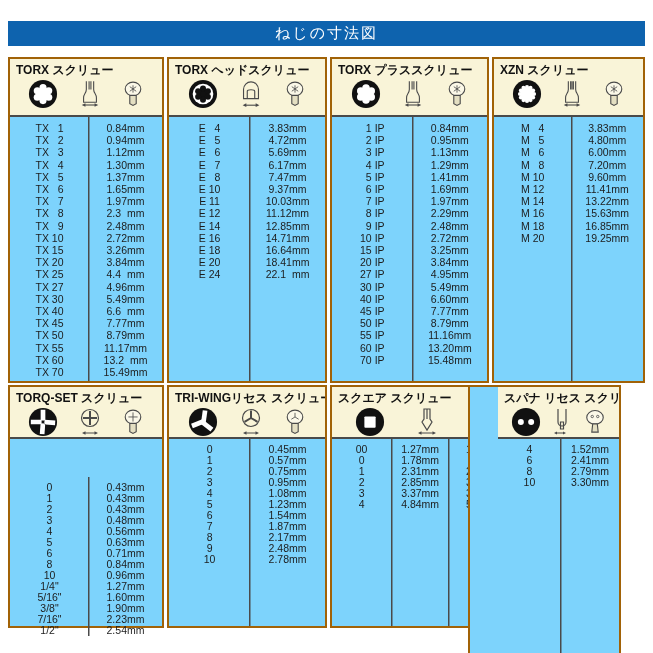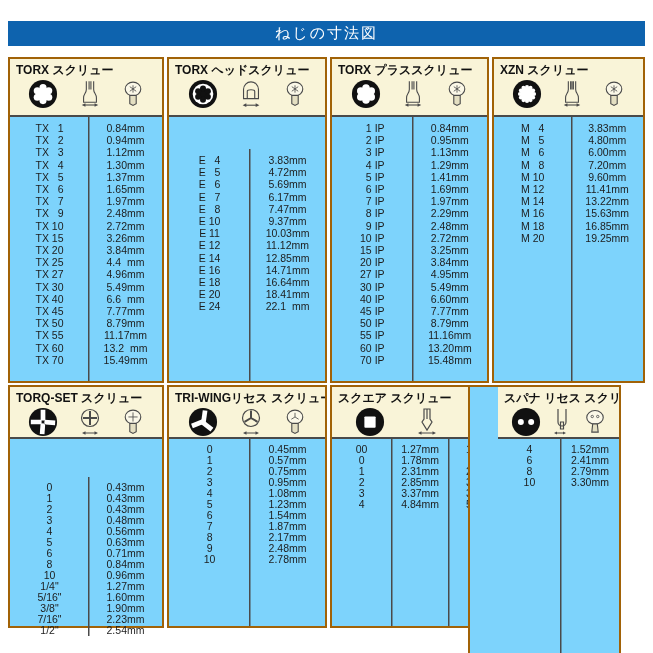--- a/index.html
+++ b/index.html
@@ -23,21 +23,21 @@
   .row{display:flex;}
   .cell{text-align:center;font-size:10.5px;color:#1c1c1c;white-space:pre;}
   .top .cell{line-height:12.2px;}
   .bottom .cell{line-height:11px;}
   .cols-2 .cell:nth-child(1){width:52%;}
   .cols-2 .cell:nth-child(2){width:48%;}
   .cols-3 .cell:nth-child(1){width:32.3%;}
   .cols-3 .cell:nth-child(2){width:31.7%;}
   .cols-3 .cell:nth-child(3){width:36%;}
   #t1{left:8px;top:57px;width:156px;height:326px;}
-  #t2{left:167px;top:57px;width:160px;height:326px;gap:32px;}
+  #t2{left:167px;top:57px;width:160px;height:326px;}
   #t3{left:330px;top:57px;width:159px;height:326px;}
   #t4{left:492px;top:57px;width:153px;height:326px;}
   #t5{left:8px;top:385px;width:156px;height:243px;gap:38px;}
   #t6{left:167px;top:385px;width:160px;height:243px;}
   #t7{left:330px;top:385px;width:187px;height:243px;}
   #t8{left:468px;top:385px;width:153px;height:296px;padding-left:28px;}
 </style>
 </head>
 <body>
 
@@ -103,20 +103,24 @@
           <div class="cell">TX  5</div>
           <div class="cell">1.37mm</div>
         </div>
         <div class="row">
           <div class="cell">TX  6</div>
           <div class="cell">1.65mm</div>
         </div>
         <div class="row">
           <div class="cell">TX  7</div>
           <div class="cell">1.97mm</div>
+        </div>
+        <div class="row">
+          <div class="cell">TX  8</div>
+          <div class="cell">2.3 mm</div>
         </div>
         <div class="row">
           <div class="cell">TX  9</div>
           <div class="cell">2.48mm</div>
         </div>
         <div class="row">
           <div class="cell">TX 10</div>
           <div class="cell">2.72mm</div>
         </div>
         <div class="row">

